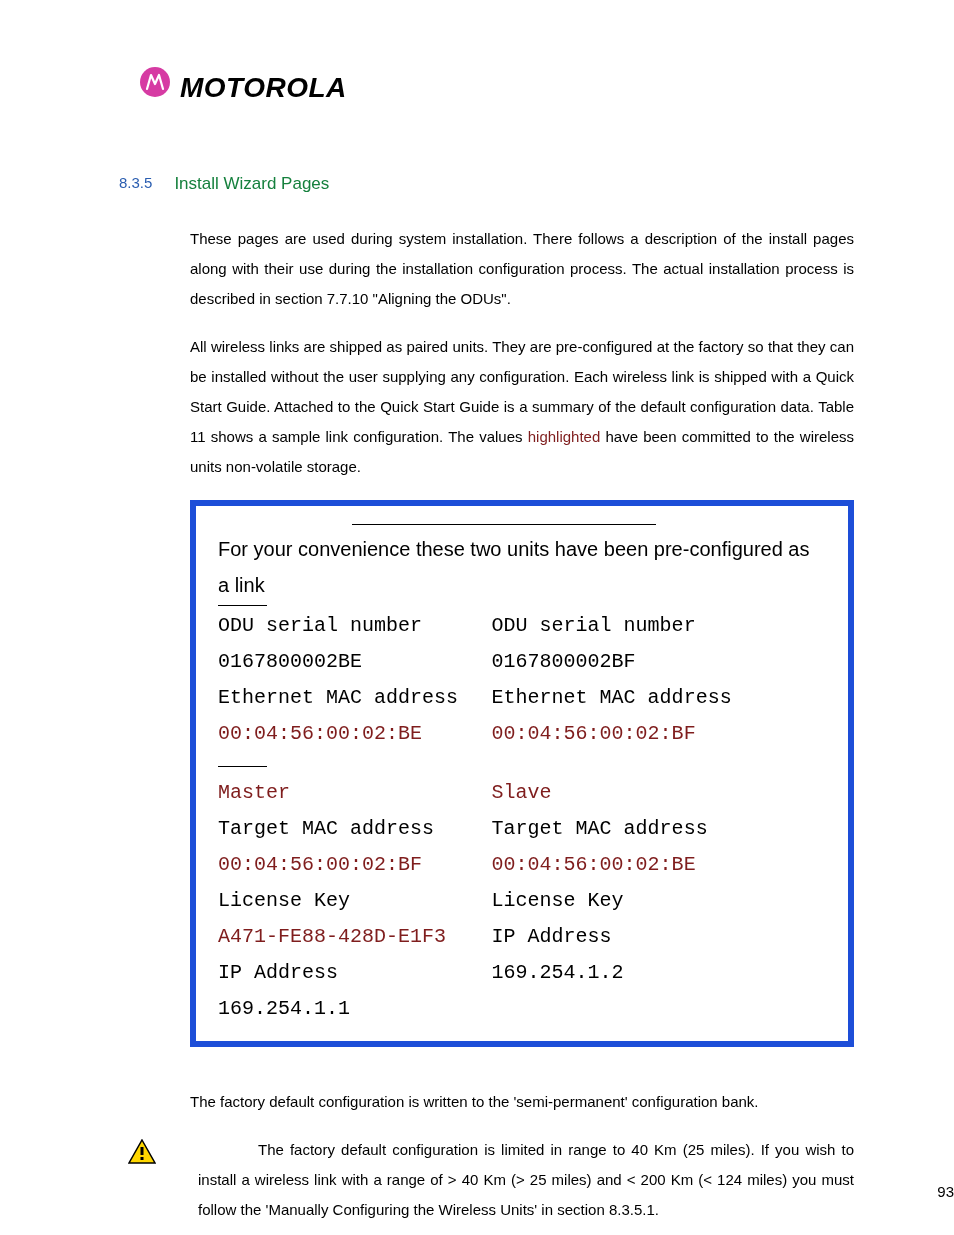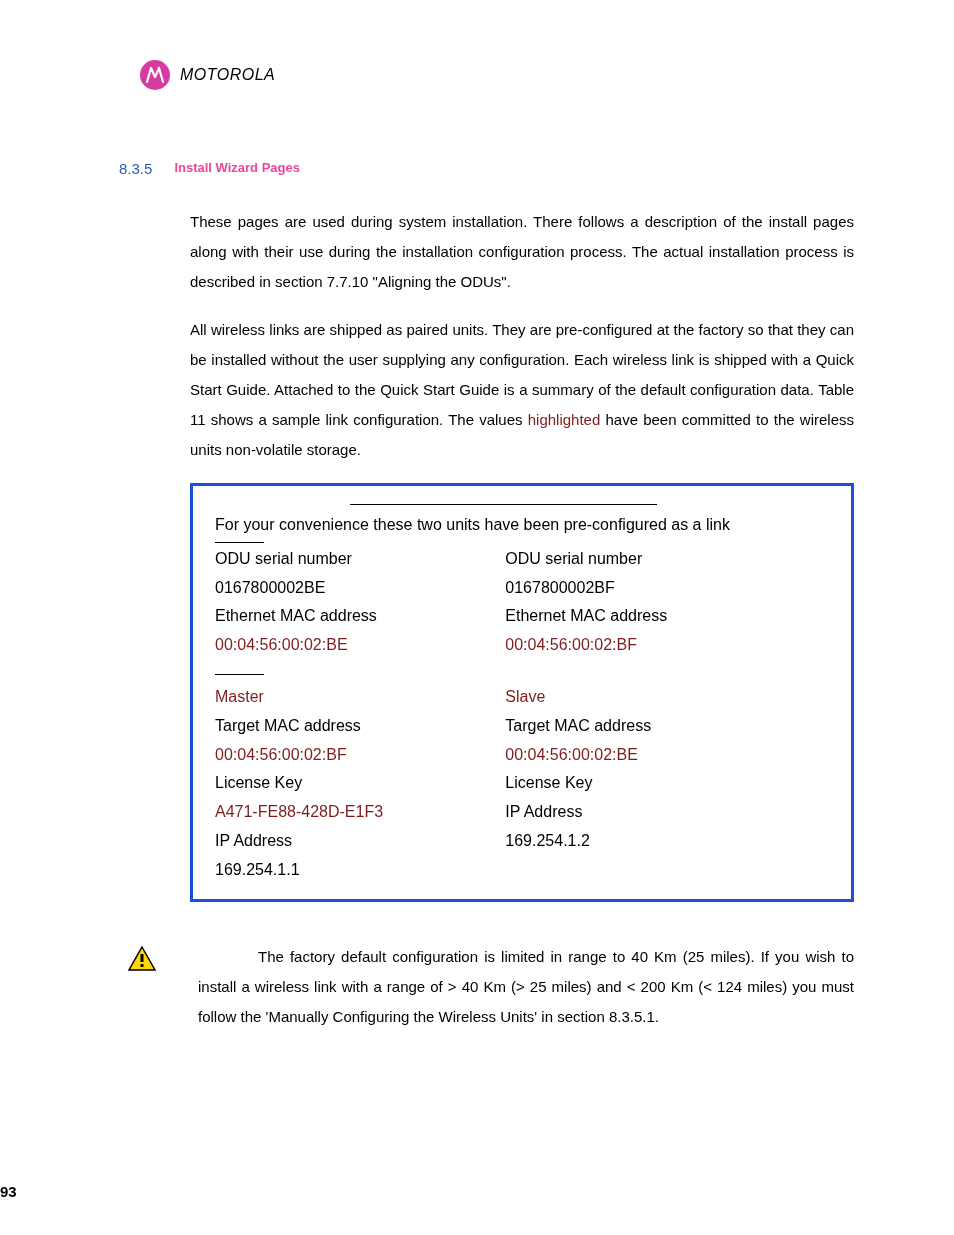--- a/index.html
+++ b/index.html
@@ -30,95 +30,95 @@
     background: #d63ba3;
     display: flex;
     align-items: center;
     justify-content: center;
     color: #fff;
     font-weight: bold;
     font-size: 20px;
     font-family: Arial, sans-serif;
   }
   .logo-text {
-    font-size: 16px;
-    font-weight: 400;
+    font-size: 28px;
+    font-weight: 700;
     font-style: italic;
     letter-spacing: 0.5px;
+    margin-top: 12px;
   }
   .heading-row {
     display: flex;
     gap: 22px;
     margin-left: 19px;
     margin-bottom: 30px;
   }
   .heading-num {
     color: #2a5db0;
     font-size: 15px;
   }
   .heading-title {
-    color: #ec4899;
-    font-size: 13px;
-    font-weight: bold;
+    color: #15803d;
+    font-size: 17px;
   }
   .content {
     margin-left: 90px;
     font-size: 15px;
     line-height: 2.0;
   }
   .para {
     text-align: justify;
     margin-bottom: 18px;
   }
   .hl {
     color: #7f1d1d;
   }
   .config-box {
-    border: 3px solid #1d4ed8;
+    border: 6px solid #1d4ed8;
     padding: 18px 22px 14px 22px;
     margin-top: 0;
     margin-bottom: 40px;
     line-height: 1.8;
-    font-size: 16px;
+    font-size: 20px;
   }
   .inner-top {
     border-top: 1px solid #000;
     width: 50%;
     margin-left: 22%;
     margin-bottom: 6px;
   }
   .inner-bot-line {
     border-top: 1px solid #000;
     width: 8%;
     margin-top: 2px;
     margin-bottom: 2px;
   }
   .columns {
     display: grid;
     grid-template-columns: 45% 55%;
-    column-gap: 14px;
+    column-gap: 0;
+    font-family: Liberation Mono, monospace;
   }
   .warning-row {
     display: flex;
     align-items: flex-start;
     gap: 12px;
     margin-left: 28px;
   }
   .warning-icon {
     flex: 0 0 auto;
     margin-top: 4px;
   }
   .page-number {
     position: absolute;
     bottom: 35px;
     left: 0;
     right: 0;
-    text-align: left;
+    text-align: right;
     font-size: 15px;
-    font-weight: bold;
   }
 </style>
 </head>
 <body>
 
 <div class="page">
 
   <div class="logo-row">
     <div class="logo-circle">
       <svg width="20" height="20" viewBox="0 0 20 20">
@@ -180,20 +180,23 @@
         <div class="hl">A471-FE88-428D-E1F3</div>
 
         <div>IP Address</div>
         <div>IP Address</div>
 
         <div>169.254.1.2</div>
         <div>169.254.1.1</div>
       </div>
     </div>
 
+    <div class="para">
+      <span>The factory default configuration is written to the 'semi-permanent' configuration bank.</span>
+    </div>
 
   </div>
 
   <div class="warning-row">
     <span class="warning-icon">
       <svg width="28" height="26" viewBox="0 0 28 26">
         <polygon points="14,1 27,24 1,24" fill="#ffd700" stroke="#000" stroke-width="1.5"></polygon>
         <rect x="12.5" y="8" width="3" height="8" fill="#000"></rect>
         <rect x="12.5" y="18" width="3" height="3" fill="#000"></rect>
       </svg>

